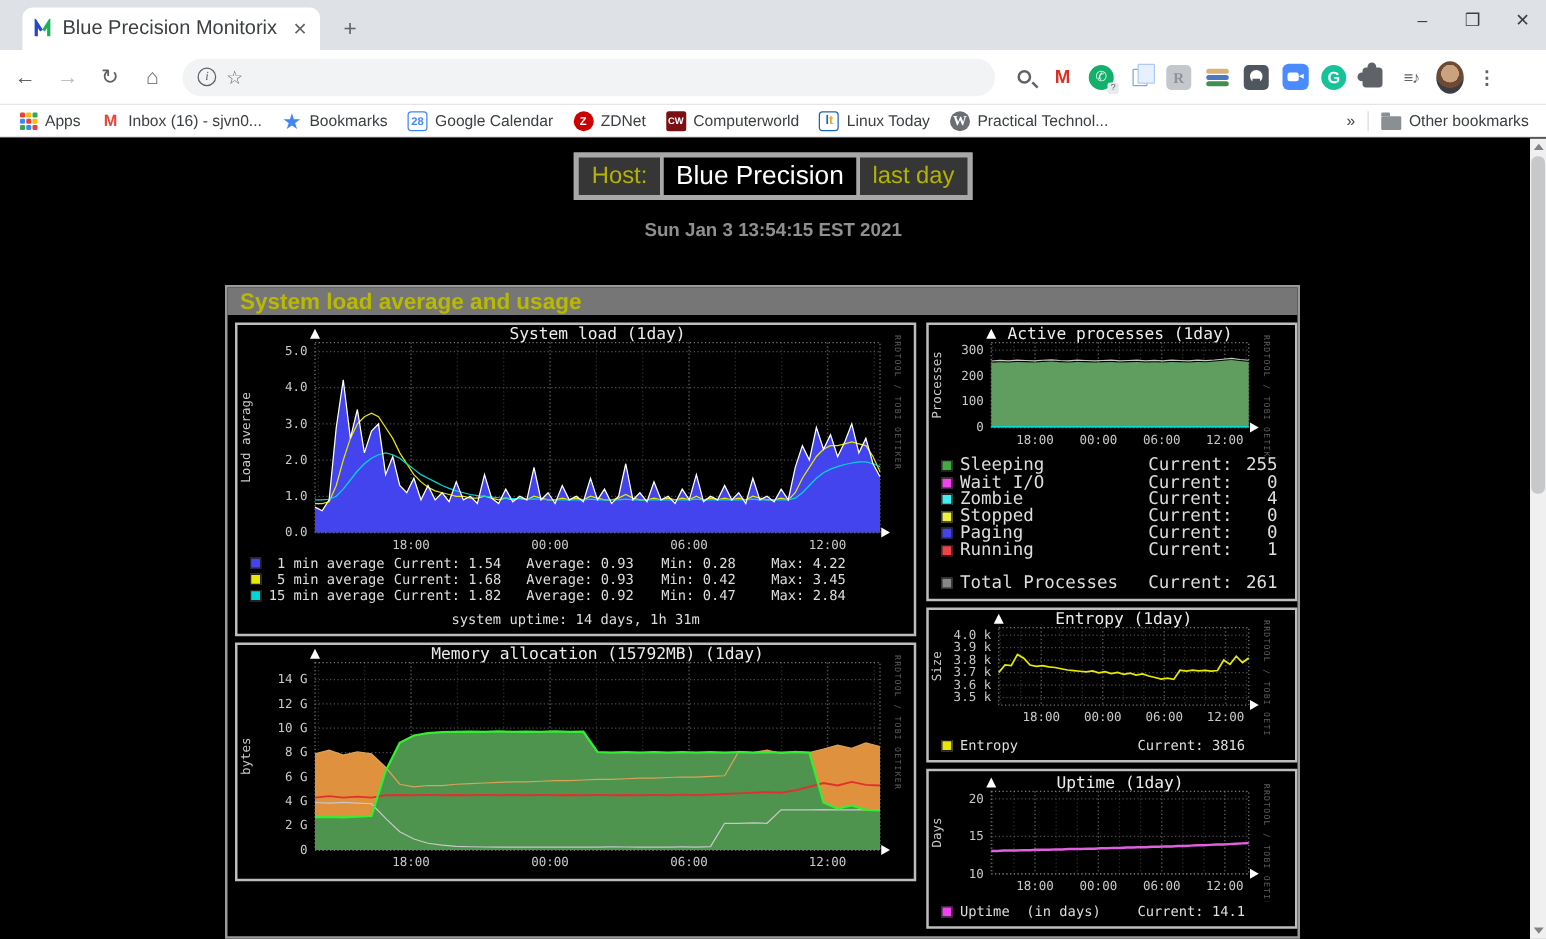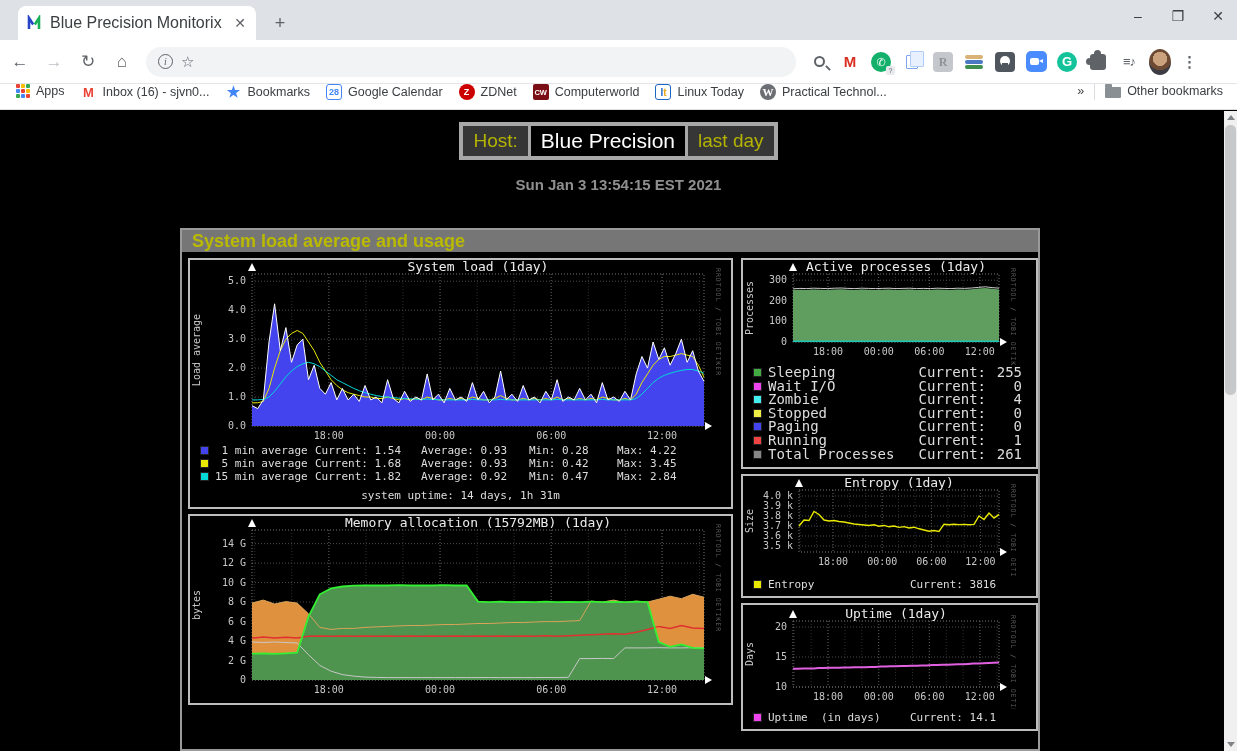--- a/index.html
+++ b/index.html
@@ -16,21 +16,21 @@
   .navbtn{width:28px;height:28px;margin-left:6px;text-align:center;line-height:28px;font-size:17px;color:#5f6368;border-radius:14px}
   .navbtn.disabled{color:#bdc1c6}
   .urlbar{flex:0 0 650px;height:30px;margin-left:10px;background:#f1f3f4;border-radius:15px;display:flex;align-items:center;padding:0 12px;gap:8px}
   .url-info{width:15px;height:15px;border:1.4px solid #5f6368;border-radius:50%;color:#5f6368;font-size:10px;line-height:13px;text-align:center;font-family:"Liberation Serif",serif;font-style:italic;flex:none}
   .url-text{font-size:13.5px;color:#5f6368;white-space:nowrap;overflow:hidden;flex:1}
   .url-text b{color:#202124;font-weight:normal}
   .url-star{color:#5f6368;font-size:15px}
   .extrow{display:flex;align-items:center;gap:9px;margin-left:12px}
   .ext{width:22px;height:22px;display:flex;align-items:center;justify-content:center;position:relative}
   .kebab{color:#5f6368;font-size:15px;letter-spacing:0;margin:0 8px 0 2px;font-weight:bold}
-  .bookbar{position:absolute;left:0;top:84px;width:1237px;height:26px;background:#fff;display:flex;align-items:flex-start;font-size:12.5px;color:#3c4043;border-bottom:1px solid #e0e0e0}
+  .bookbar{position:absolute;left:0;top:84px;width:1237px;height:26px;background:#fff;display:flex;align-items:center;font-size:12.5px;color:#3c4043;border-bottom:1px solid #e0e0e0}
   .bm{display:flex;align-items:center;gap:6px;margin-left:16px;white-space:nowrap}
   .bm-spacer{flex:1}
   .bm-sep{width:1px;height:16px;background:#dadce0;margin:0 10px}
   .fav{width:16px;height:16px;display:inline-flex;align-items:center;justify-content:center;font-weight:bold;border-radius:3px;flex:none}
   
   .i-grid{display:grid;grid-template-columns:repeat(3,4px);grid-template-rows:repeat(3,4px);gap:1px}
   .i-grid i{border-radius:1px}
   .i-gmail{color:#ea4335;font-size:13px}
   .i-star{color:#4285f4;font-size:15px}
   .i-cal{background:#fff;border:1px solid #4285f4;color:#4285f4;font-size:9px}
@@ -403,21 +403,21 @@
             <text x="268" y="8" class="wm" transform="rotate(90 268 8)">RRDTOOL / TOBI OETIKER</text>
             <path d="M46,11L54,11L50,3Z" fill="#fff"></path>
             <path d="M257,78L257,86L264,82Z" fill="#fff"></path>
           </svg>
         <div class="prow"><span class="sw" style="background: rgb(68, 170, 68);"></span><span class="pl">Sleeping</span><span>Current:</span><span class="pv">255</span></div>
         <div class="prow"><span class="sw" style="background: rgb(238, 68, 238);"></span><span class="pl">Wait I/O</span><span>Current:</span><span class="pv">0</span></div>
         <div class="prow"><span class="sw" style="background: rgb(68, 238, 238);"></span><span class="pl">Zombie</span><span>Current:</span><span class="pv">4</span></div>
         <div class="prow"><span class="sw" style="background: rgb(238, 238, 68);"></span><span class="pl">Stopped</span><span>Current:</span><span class="pv">0</span></div>
         <div class="prow"><span class="sw" style="background: rgb(68, 68, 238);"></span><span class="pl">Paging</span><span>Current:</span><span class="pv">0</span></div>
         <div class="prow"><span class="sw" style="background: rgb(238, 68, 68);"></span><span class="pl">Running</span><span>Current:</span><span class="pv">1</span></div>
-        <div class="prow" style="margin-top:1px"><span class="sw" style="background: rgb(136, 136, 136);"></span><span class="pl">Total Processes</span><span>Current:</span><span class="pv">261</span></div>
+        <div class="prow" style="margin-top:13px"><span class="sw" style="background: rgb(136, 136, 136);"></span><span class="pl">Total Processes</span><span>Current:</span><span class="pv">261</span></div>
       </div>
 
       <div class="panel">
         <svg class="graph" width="291" height="100">
             <line x1="57.2" y1="14" x2="57.2" y2="76" stroke="#2e2e2e" stroke-dasharray="1,2"></line>
             <line x1="73.6" y1="14" x2="73.6" y2="76" stroke="#2e2e2e" stroke-dasharray="1,2"></line>
             <line x1="90" y1="14" x2="90" y2="76" stroke="#2e2e2e" stroke-dasharray="1,2"></line>
             <line x1="106.4" y1="14" x2="106.4" y2="76" stroke="#2e2e2e" stroke-dasharray="1,2"></line>
             <line x1="122.8" y1="14" x2="122.8" y2="76" stroke="#2e2e2e" stroke-dasharray="1,2"></line>
             <line x1="139.2" y1="14" x2="139.2" y2="76" stroke="#2e2e2e" stroke-dasharray="1,2"></line>

